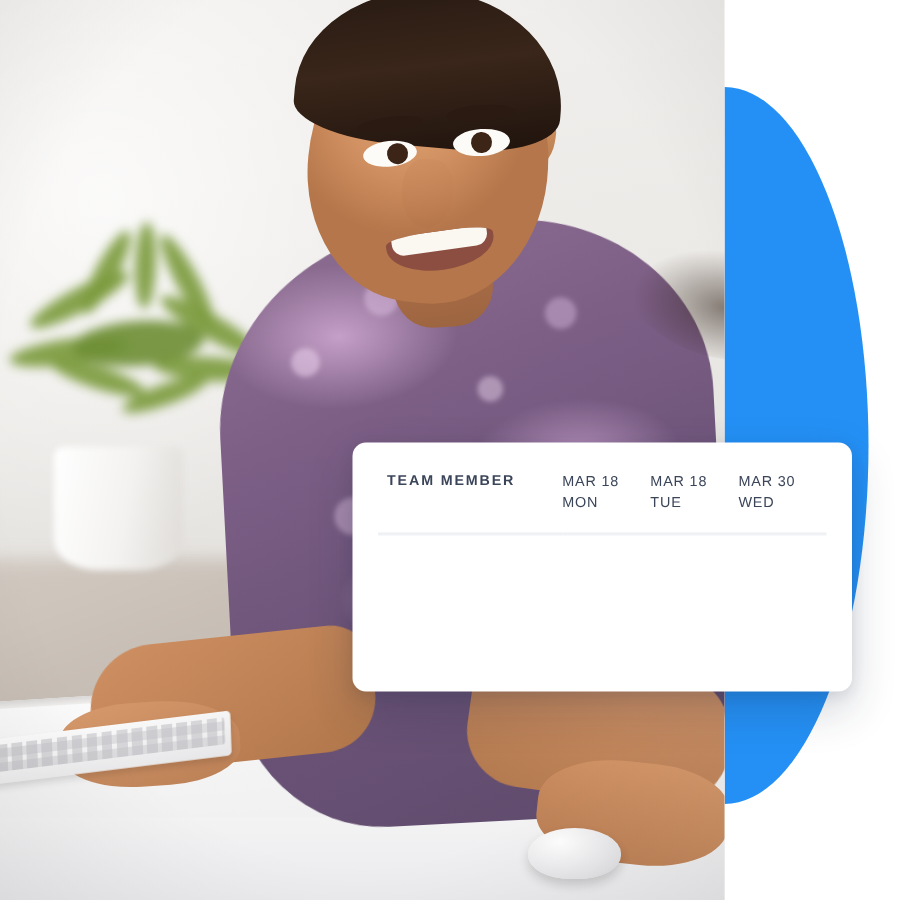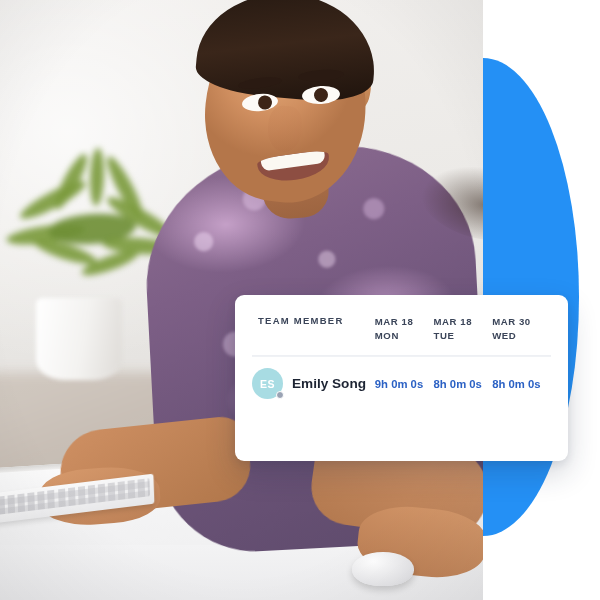--- a/index.html
+++ b/index.html
@@ -287,21 +287,21 @@
     font-weight: bold;
     letter-spacing: 1.25px;
     color: #3b4559;
     vertical-align: top;
     width: 41%;
   }
   .th-date {
     text-align: left;
     padding: 20px 0 12px 0;
     font-size: 9.6px;
-    font-weight: bold;
+    font-weight: normal;
     letter-spacing: .55px;
     color: #3b4559;
     vertical-align: top;
     line-height: 1.45;
     width: 19.6%;
   }
   .th-date .dow { display:block; }
 
   .divider-head td {
     height: 1px;
@@ -443,32 +443,18 @@
           <td colspan="4"></td>
         </tr>
       </thead>
       <tbody>
 
 
         <tr class="divider-row">
           <td colspan="4"></td>
         </tr>
 
-        <tr>
-          <td class="member-cell">
-            <div class="member-inner">
-              <div class="avatar" style="background:#a8dce3;">
-                <span>ES</span>
-                <span class="status-dot"></span>
-              </div>
-              <span class="member-name">Emily Song</span>
-            </div>
-          </td>
-          <td class="time-cell">9h 0m 0s</td>
-          <td class="time-cell">8h 0m 0s</td>
-          <td class="time-cell">8h 0m 0s</td>
-        </tr>
 
       </tbody>
     </table>
   </div>
 
 </div>
 
 </body></html>

